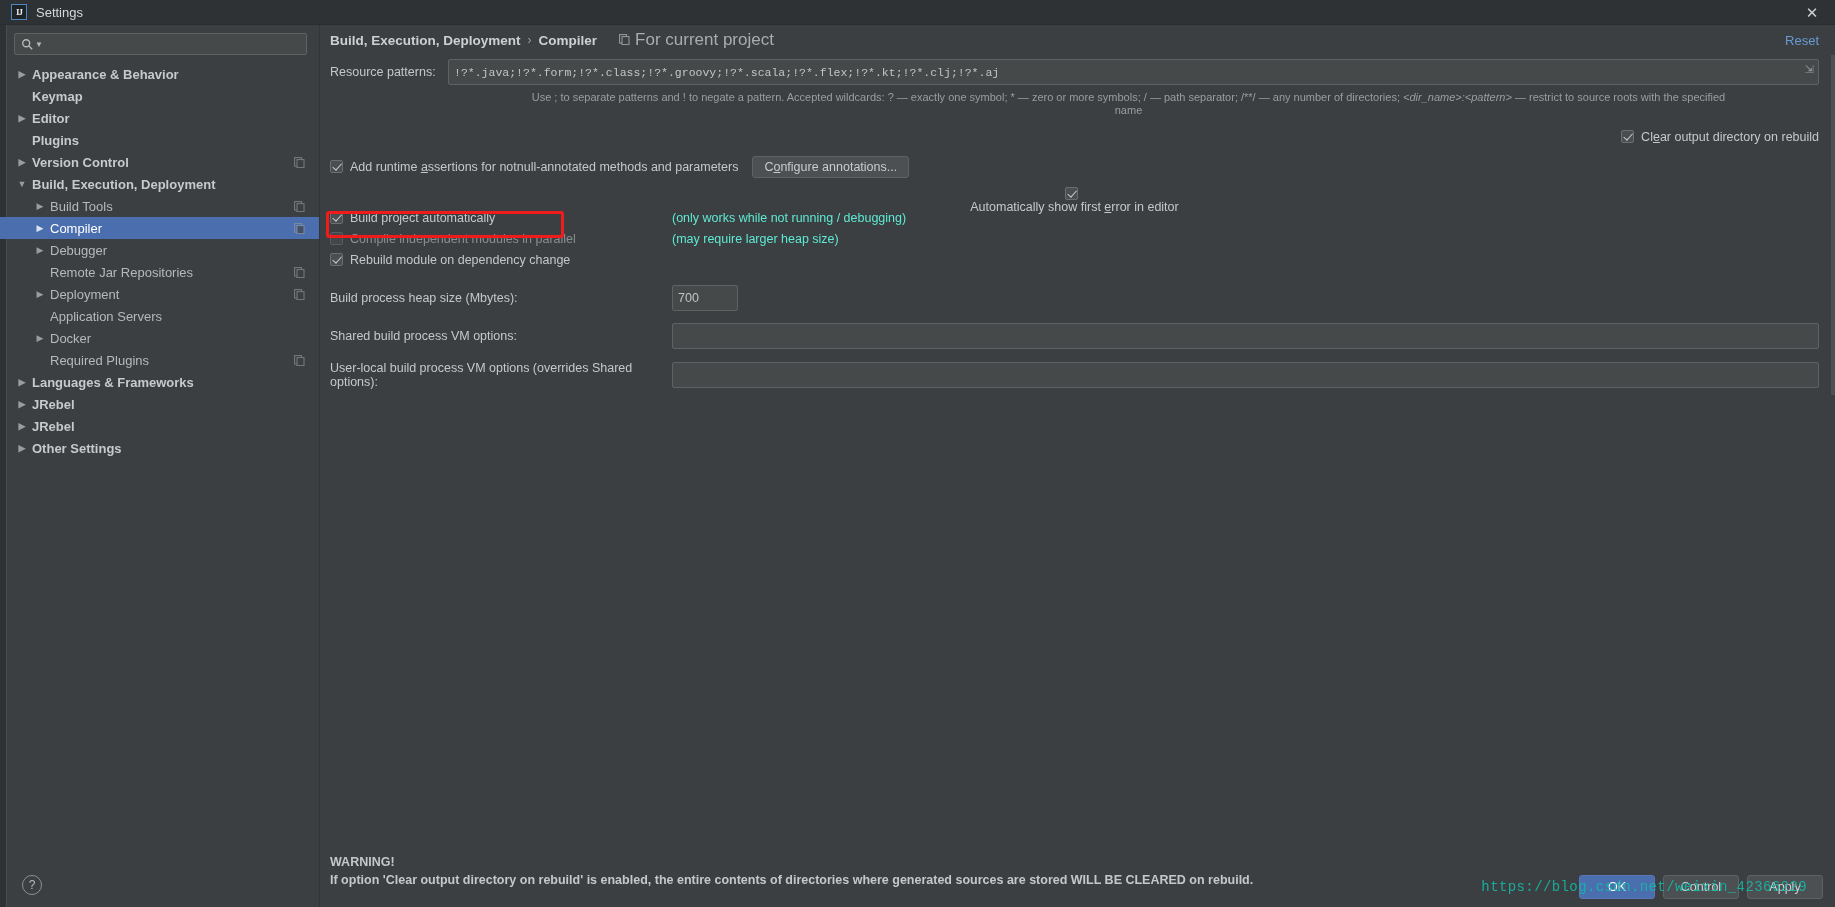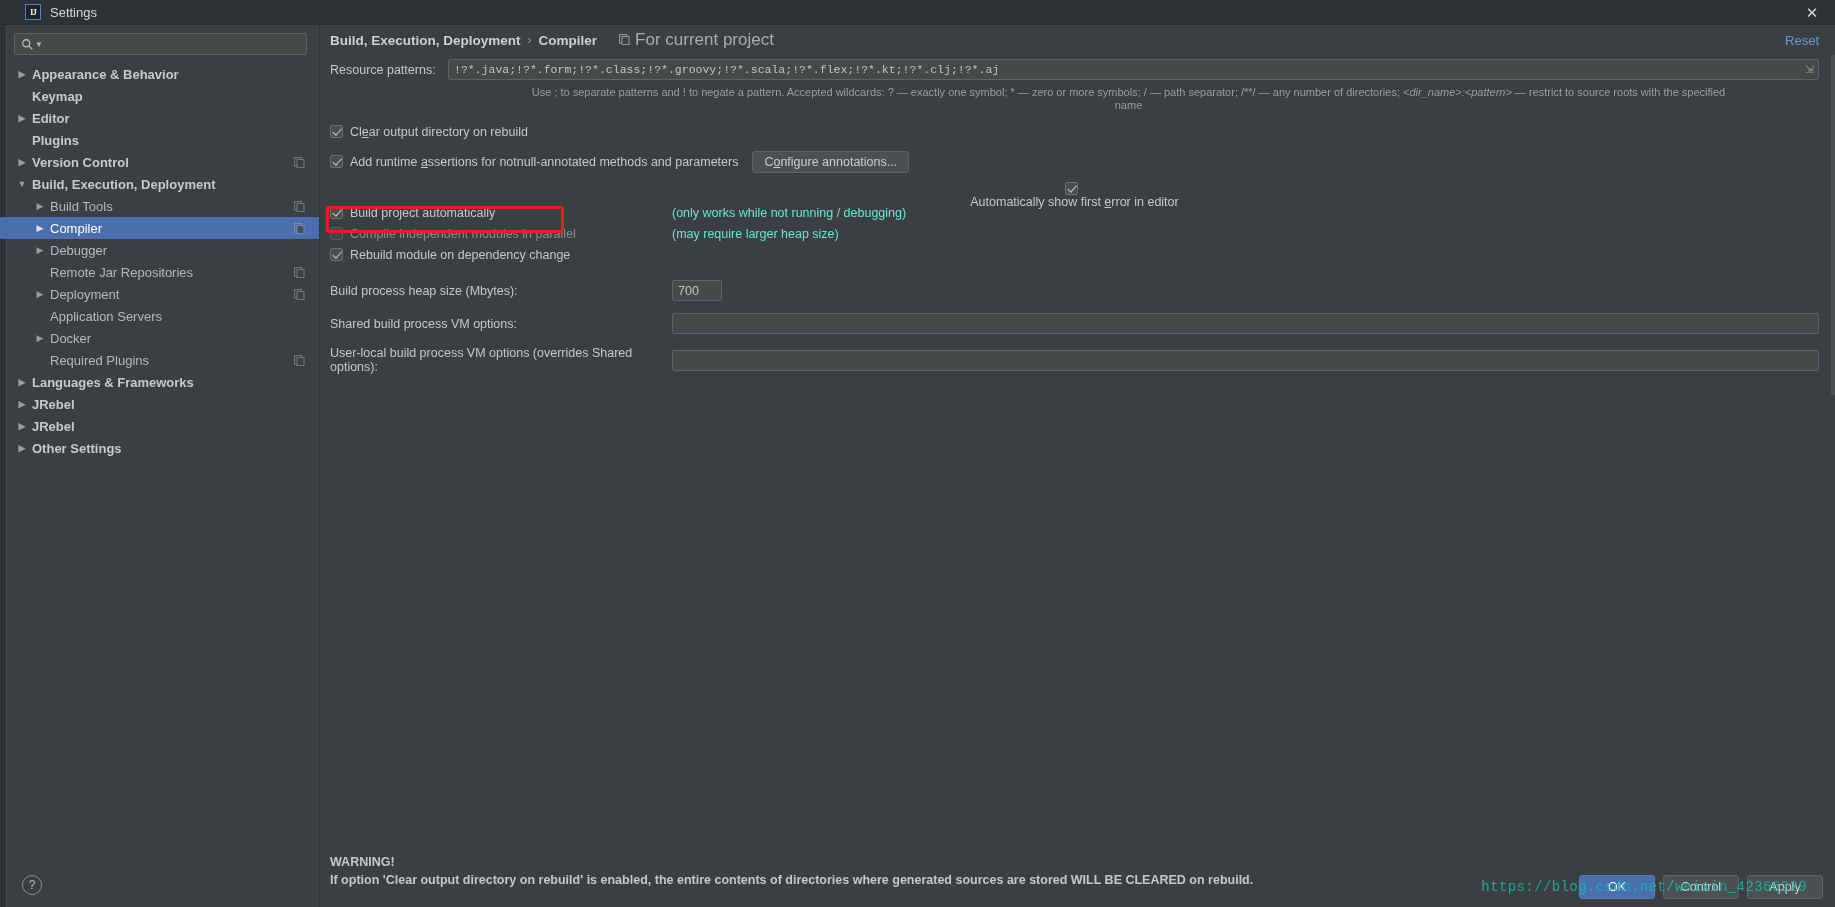--- a/index.html
+++ b/index.html
@@ -38,21 +38,21 @@
     display: flex;
     flex-direction: column;
   }
 
   
   #titlebar {
     height: 25px;
     background: #2f3235;
     display: flex;
     align-items: center;
-    padding-left: 25px;
+    padding-left: 11px;
     position: relative;
     flex: 0 0 25px;
     border-bottom: 1px solid #2b2b2b;
   }
   #titlebar .app-icon {
     width: 16px; height: 16px;
     background: #1f2326;
     border: 1px solid #4b88c4;
     color: #e8eaed;
     font-size: 9px;
@@ -236,21 +236,21 @@
 
   .text-field {
     background: #45494a;
     border: 1px solid #5e6264;
     border-radius: 2px;
     height: 21px;
     color: #c2c5c7;
     font-size: 11.5px;
     display: flex;
     align-items: center;
-    padding: 0 5px;
+    padding: 12px 5px;
     font-family: "Liberation Mono", monospace;
   }
   .text-field.expandable { position: relative; }
   .expand-glyph {
     position: absolute;
     right: 4px; top: 3px;
     color: #9a9d9f;
     font-size: 11px;
     font-family: "DejaVu Sans", sans-serif;
   }
@@ -547,21 +547,21 @@
             </div>
           </div>
 
           <div class="hint" style="margin-left:118px; margin-top:6px; text-align:center; padding-right:10px;">
             <span>Use ; to separate patterns and ! to negate a pattern. Accepted wildcards: ? — exactly one symbol; * — zero or more symbols; / — path separator; /**/ — any number of directories; </span><i>&lt;dir_name&gt;:&lt;pattern&gt;</i><span> — restrict to source roots with the specified</span>
             <div>name</div>
           </div>
 
           <div style="margin-top:10px; position:relative;">
 
-            <div class="cb-row" style="margin-bottom:11px;">
+            <div class="cb-row" style="margin-bottom:11px;justify-content:flex-end;">
               <span class="checkbox checked"></span>
               <span class="cb-label"><span>Cl</span><u>e</u><span>ar output directory on rebuild</span></span>
             </div>
 
             <div class="cb-row" style="margin-bottom:11px;">
               <span class="checkbox checked"></span>
               <span class="cb-label"><span>Add runtime </span><u>a</u><span>ssertions for notnull-annotated methods and parameters</span></span>
               <span class="btn" style="margin-left:14px;">
                   <span>C</span>
                   <u>o</u>
@@ -590,21 +590,21 @@
             <div class="cb-row">
               <span class="checkbox checked"></span>
               <span class="cb-label">Rebuild module on dependency change</span>
             </div>
 
             <div id="annot-box" style="left:-4px; top:84px; width:238px; height:27px;"></div>
           </div>
 
           <div class="form-row" style="margin-top:16px;">
             <div class="form-label" style="width:342px;">Build process heap size (Mbytes):</div>
-            <div class="text-field" style="width:50px; font-family:'Liberation Sans',sans-serif; font-size:12.5px;">
+            <div class="text-field" style="width:66px; font-family:'Liberation Sans',sans-serif; font-size:12.5px;">
               <span>700</span>
             </div>
           </div>
 
           <div class="form-row" style="margin-top:12px;">
             <div class="form-label" style="width:342px;">Shared build process VM options:</div>
             <div class="text-field" style="flex:1 1 auto;">
               <span></span>
             </div>
           </div>

